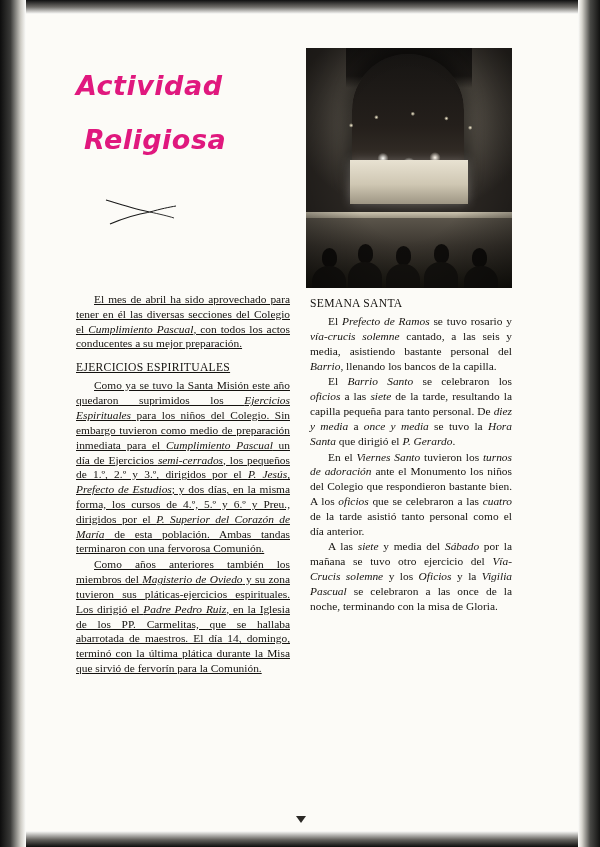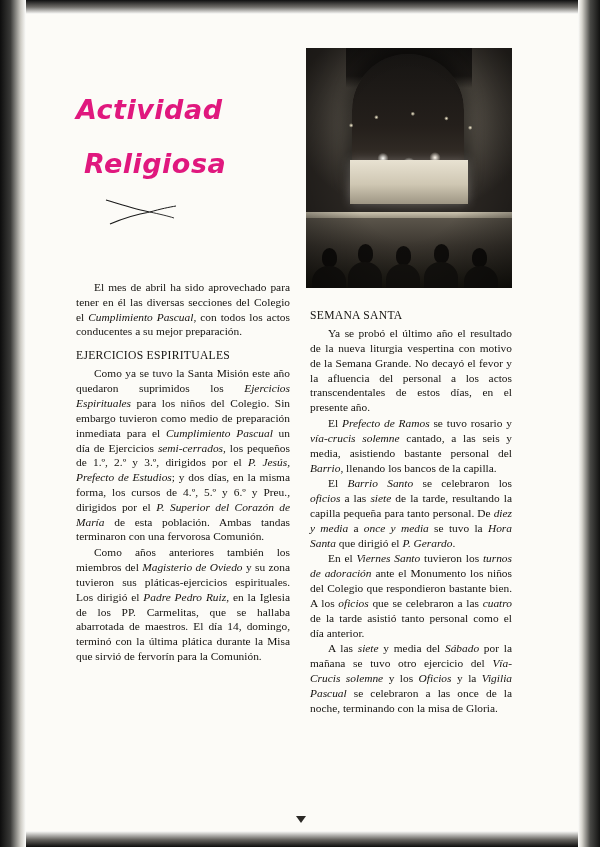--- a/index.html
+++ b/index.html
@@ -61,21 +61,20 @@
     width: 200px;
   }
   .title-line {
     font-family: "DejaVu Sans", sans-serif;
     font-weight: bold;
     font-style: italic;
     color: #e0187e;
     font-size: 27px;
     letter-spacing: 0.5px;
     line-height: 1.05;
-    margin-top: 24px;
   }
   .title-line.second {
     margin-top: 26px;
     margin-left: 8px;
   }
   
   #title-flourish {
     position: absolute;
     left: 104px; top: 196px;
     width: 74px; height: 30px;
@@ -169,39 +168,40 @@
 
   
   .col {
     position: absolute;
     font-size: 11.4px;
     line-height: 1.30;
     text-align: justify;
     color: #14120f;
   }
   #col-left {
-    left: 76px; top: 280px;
+    left: 76px; top: 292px;
     width: 214px;
+    text-decoration: underline;
   }
   #col-right {
     left: 310px; top: 296px;
     width: 202px;
   }
   .para {
     margin: 0 0 1px 0;
     text-indent: 18px;
   }
   .section-head {
     margin: 9px 0 3px 0;
     font-size: 11.6px;
     letter-spacing: 0.3px;
     text-indent: 0;
   }
   #col-right .section-head.first {
-    margin-top: 12px;
+    margin-top: 0;
   }
   i { font-style: italic; }
 
   
   #bottom-mark {
     position: absolute;
     left: 296px; bottom: 24px;
     width: 10px; height: 7px;
     background: #2b2926;
     clip-path: polygon(0 0, 100% 0, 50% 100%);
@@ -255,21 +255,20 @@
 
   <div class="col" id="col-left">
     <p class="para">El mes de abril ha sido aprovechado para tener en él las diversas secciones del Colegio el <i>Cumplimiento Pascual</i>, con todos los actos conducentes a su mejor preparación.</p>
     <p class="section-head">EJERCICIOS ESPIRITUALES</p>
     <p class="para">Como ya se tuvo la Santa Misión este año quedaron suprimidos los <i>Ejercicios Espirituales</i> para los niños del Colegio. Sin embargo tuvieron como medio de preparación inmediata para el <i>Cumplimiento Pascual</i> un día de Ejercicios <i>semi-cerrados</i>, los pequeños de 1.º, 2.º y 3.º, dirigidos por el <i>P. Jesús, Prefecto de Estudios</i>; y dos días, en la misma forma, los cursos de 4.º, 5.º y 6.º y Preu., dirigidos por el <i>P. Superior del Corazón de María</i> de esta población. Ambas tandas terminaron con una fervorosa Comunión.</p>
     <p class="para">Como años anteriores también los miembros del <i>Magisterio de Oviedo</i> y su zona tuvieron sus pláticas-ejercicios espirituales. Los dirigió el <i>Padre Pedro Ruiz</i>, en la Iglesia de los PP. Carmelitas, que se hallaba abarrotada de maestros. El día 14, domingo, terminó con la última plática durante la Misa que sirvió de fervorín para la Comunión.</p>
   </div>
 
   <div class="col" id="col-right">
     <p class="section-head first">SEMANA SANTA</p>
-    <p class="para">Ya se probó el último año el resultado de la nueva liturgia vespertina con motivo de la Semana Grande. No decayó el fevor y la afluencia del personal a los actos transcendentales de estos días, en el presente año.</p>
     <p class="para">El <i>Prefecto de Ramos</i> se tuvo rosario y <i>vía-crucis solemne</i> cantado, a las seis y media, asistiendo bastante personal del <i>Barrio</i>, llenando los bancos de la capilla.</p>
     <p class="para">El <i>Barrio Santo</i> se celebraron los <i>oficios</i> a las <i>siete</i> de la tarde, resultando la capilla pequeña para tanto personal. De <i>diez y media</i> a <i>once y media</i> se tuvo la <i>Hora Santa</i> que dirigió el <i>P. Gerardo</i>.</p>
     <p class="para">En el <i>Viernes Santo</i> tuvieron los <i>turnos de adoración</i> ante el Monumento los niños del Colegio que respondieron bastante bien. A los <i>oficios</i> que se celebraron a las <i>cuatro</i> de la tarde asistió tanto personal como el día anterior.</p>
     <p class="para">A las <i>siete</i> y media del <i>Sábado</i> por la mañana se tuvo otro ejercicio del <i>Vía-Crucis solemne</i> y los <i>Oficios</i> y la <i>Vigilia Pascual</i> se celebraron a las once de la noche, terminando con la misa de Gloria.</p>
   </div>
 
   <div id="bottom-mark"></div>
 </div>
 
 </body></html>

